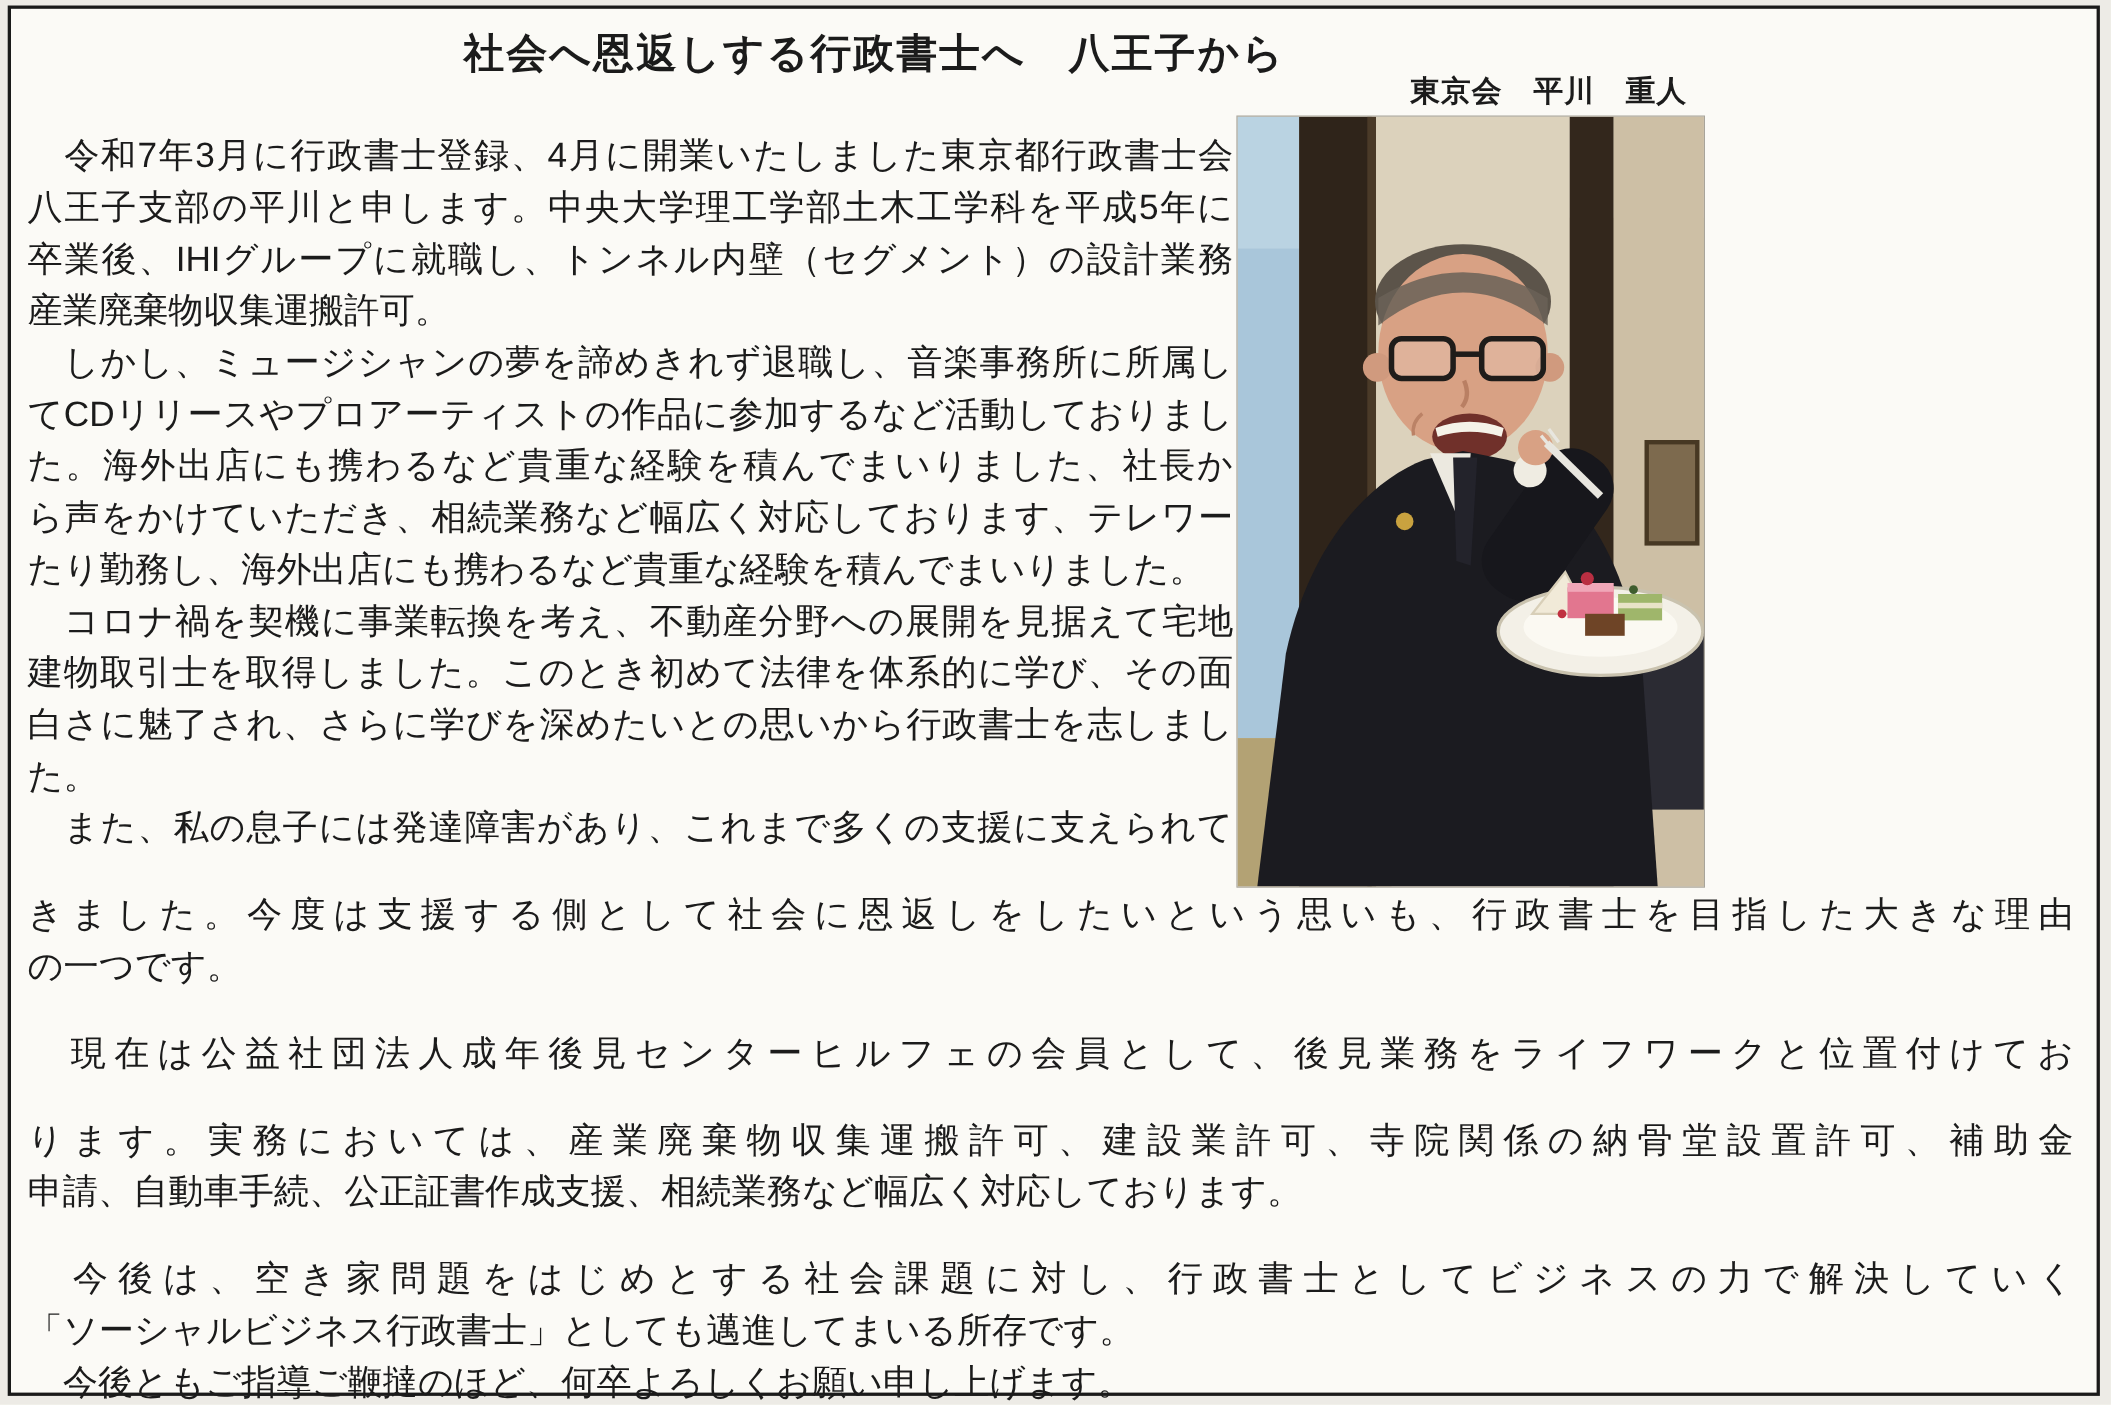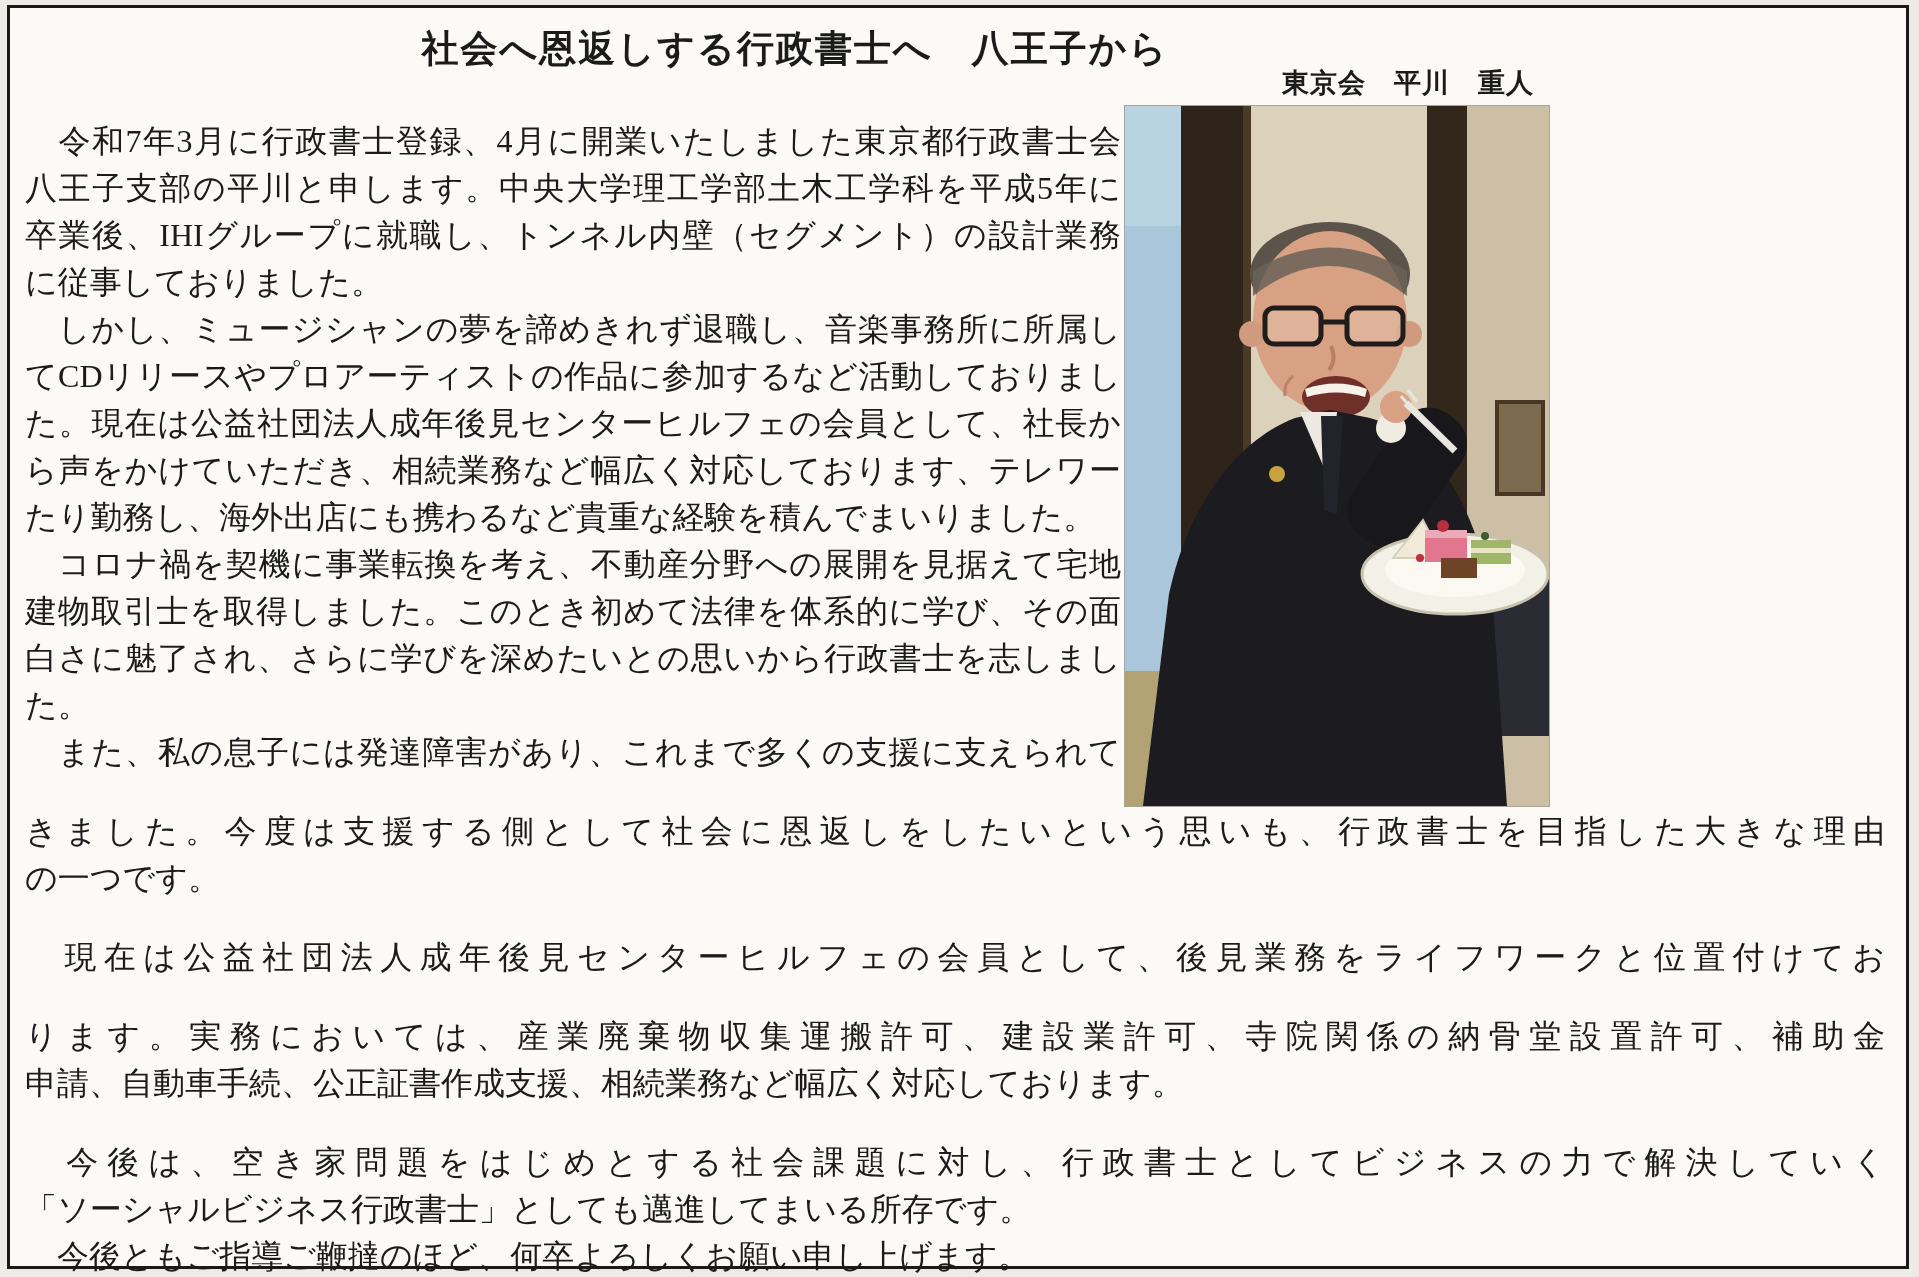--- a/index.html
+++ b/index.html
@@ -20,21 +20,21 @@
   }
   .byline{
     position:absolute;top:57px;right:372px;
     font-size:27px;font-weight:bold;letter-spacing:1px;white-space:nowrap;
   }
   .textcol{position:absolute;left:15px;top:110px;}
   .line{
     font-size:32px;line-height:47px;height:47px;white-space:nowrap;
     letter-spacing:0px;
   }
-  .line.j{white-space:normal;text-align:justify;text-align-last:justify;overflow:hidden;font-family:Liberation Serif, serif;}
+  .line.j{white-space:normal;text-align:justify;text-align-last:justify;overflow:hidden;}
   .line.n.j{width:1096px;}
   .line.w.j{width:1860px;margin-top:32px;}
   .photo{
     position:absolute;left:1115px;top:98px;width:424px;height:700px;
     outline:1px solid #a8a49a;background:#d8cdb6;
   }
   .photo svg{display:block;width:100%;height:100%;}
 </style>
 </head>
 <body>
@@ -42,24 +42,24 @@
 <div class="frame">
 
   <div class="title">社会へ恩返しする行政書士へ　八王子から</div>
 
   <div class="byline">東京会　平川　重人</div>
 
   <div class="textcol">
       <div class="line n j">　令和7年3月に行政書士登録、4月に開業いたしました東京都行政書士会</div>
       <div class="line n j">八王子支部の平川と申します。中央大学理工学部土木工学科を平成5年に</div>
       <div class="line n j">卒業後、IHIグループに就職し、トンネル内壁（セグメント）の設計業務</div>
-      <div class="line n">に従事しておりました。</div>
+      <div class="line n">産業廃棄物収集運搬許可。</div>
       <div class="line n j">　しかし、ミュージシャンの夢を諦めきれず退職し、音楽事務所に所属し</div>
       <div class="line n j">てCDリリースやプロアーティストの作品に参加するなど活動しておりまし</div>
-      <div class="line n j">た。現在は公益社団法人成年後見センターヒルフェの会員として、社長か</div>
+      <div class="line n j">た。海外出店にも携わるなど貴重な経験を積んでまいりました、社長か</div>
       <div class="line n j">ら声をかけていただき、相続業務など幅広く対応しております、テレワー</div>
       <div class="line n">たり勤務し、海外出店にも携わるなど貴重な経験を積んでまいりました。</div>
       <div class="line n j">　コロナ禍を契機に事業転換を考え、不動産分野への展開を見据えて宅地</div>
       <div class="line n j">建物取引士を取得しました。このとき初めて法律を体系的に学び、その面</div>
       <div class="line n j">白さに魅了され、さらに学びを深めたいとの思いから行政書士を志しまし</div>
       <div class="line n">た。</div>
       <div class="line n j">　また、私の息子には発達障害があり、これまで多くの支援に支えられて</div>
       <div class="line w j">きました。今度は支援する側として社会に恩返しをしたいという思いも、行政書士を目指した大きな理由</div>
       <div class="line n">の一つです。</div>
       <div class="line w j">　現在は公益社団法人成年後見センターヒルフェの会員として、後見業務をライフワークと位置付けてお</div>

